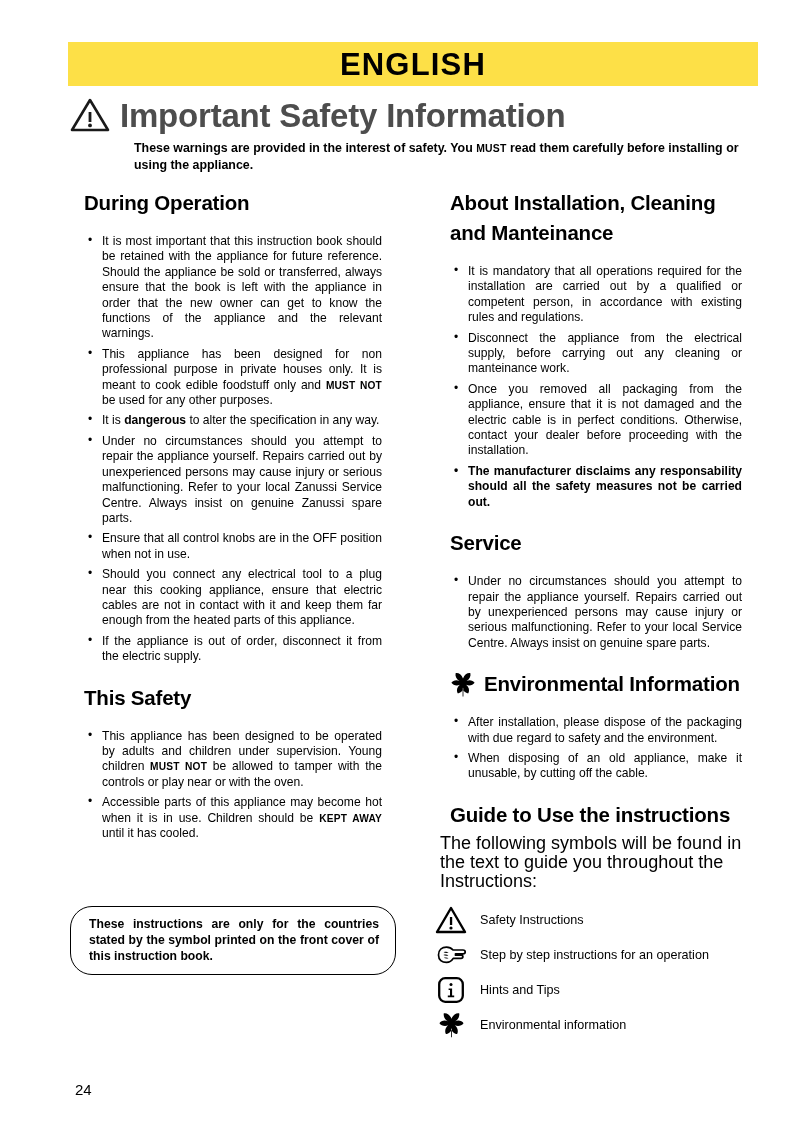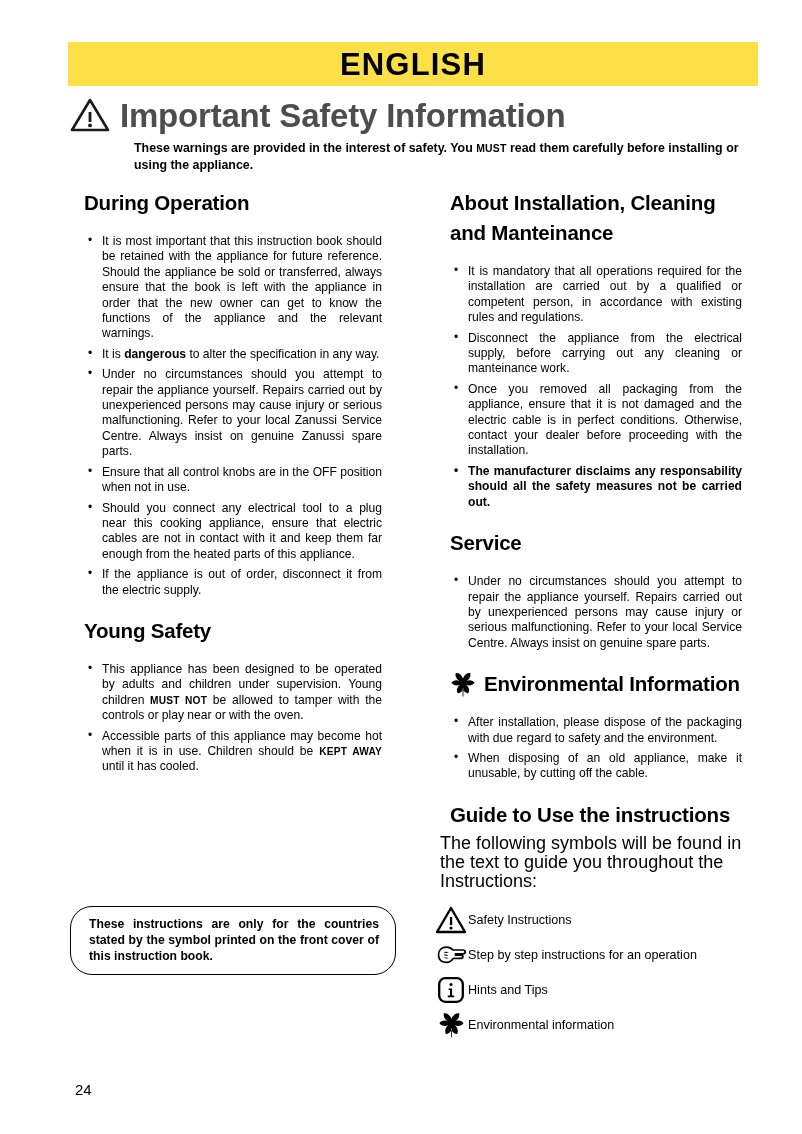--- a/index.html
+++ b/index.html
@@ -150,21 +150,21 @@
     font-size: 18px;
     line-height: 19px;
     margin: 6px 0 12px 6px;
   }
 
   
   .legend { margin-top: 4px; }
   .legend-row {
     display: flex;
     align-items: center;
-    gap: 0;
+    gap: 12px;
     height: 35px;
   }
   .legend-icon {
     width: 34px;
     flex: 0 0 34px;
     display: flex;
     align-items: center;
     justify-content: center;
   }
   .legend-label {
@@ -204,28 +204,29 @@
 
   <div class="intro">
     <span>These warnings are provided in the interest of safety. You </span><span class="sc">MUST</span><span> read them carefully before installing or using the appliance.</span>
   </div>
 
   <div class="col col-left">
 
     <h2 class="section">During Operation</h2>
     <ul class="bullets">
         <li><span>It is most important that this instruction book should be retained with the appliance for future reference. Should the appliance be sold or transferred, always ensure that the book is left with the appliance in order that the new owner can get to know the functions of the appliance and the relevant warnings.</span></li>
+        <li><span>This appliance  has been designed for non professional purpose in private houses only. It is meant to cook edible foodstuff only and </span><span class="sc" style="font-weight: bold;">MUST NOT</span><span> be used for any other purposes.</span></li>
         <li><span>It is </span><span style="font-weight: bold;">dangerous</span><span> to alter the specification in any way.</span></li>
         <li><span>Under no circumstances should you attempt to repair the appliance yourself. Repairs carried out by unexperienced persons may cause injury or serious malfunctioning. Refer to your local Zanussi Service Centre. Always insist on genuine Zanussi spare parts.</span></li>
         <li><span>Ensure that all control knobs are in the OFF position when not in use.</span></li>
         <li><span>Should you connect any electrical tool to a plug near this cooking appliance, ensure that electric cables are not in contact with it and keep them far enough from the heated parts of this appliance.</span></li>
         <li><span>If the appliance is out of order, disconnect it from the electric supply.</span></li>
       </ul>
 
-    <h2 class="section spaced-top">Young Safety</h2>
+    <h2 class="section spaced-top">This Safety</h2>
     <ul class="bullets">
         <li><span>This appliance has been designed to be operated by adults and children under supervision. Young children </span><span class="sc" style="font-weight: bold;">MUST NOT</span><span> be allowed to tamper with the controls or play near or with the oven.</span></li>
         <li><span>Accessible parts of this appliance may become hot when it is in use. Children should be </span><span class="sc" style="font-weight: bold;">KEPT AWAY</span><span> until it has cooled.</span></li>
       </ul>
 
   </div>
 
   <div class="callout">
     <p>These instructions are only for the countries stated by the symbol printed on the front cover of this instruction book.</p>
   </div>

